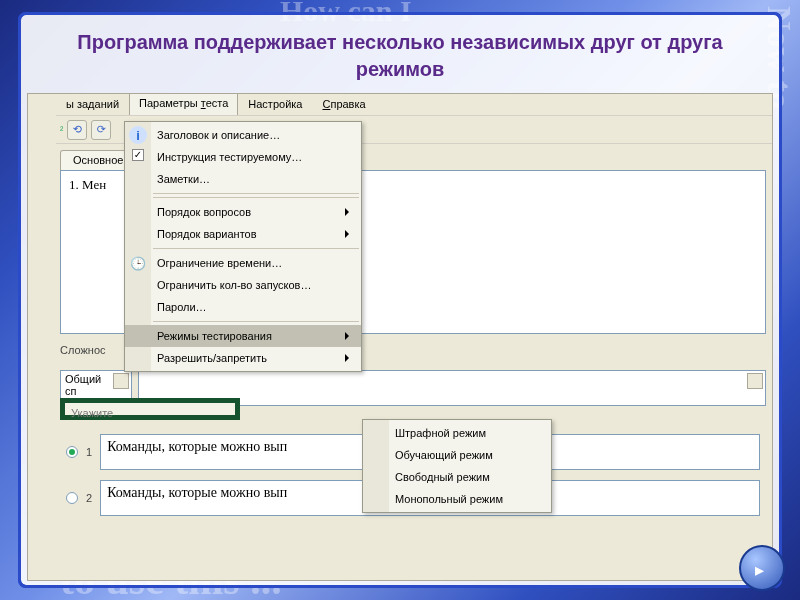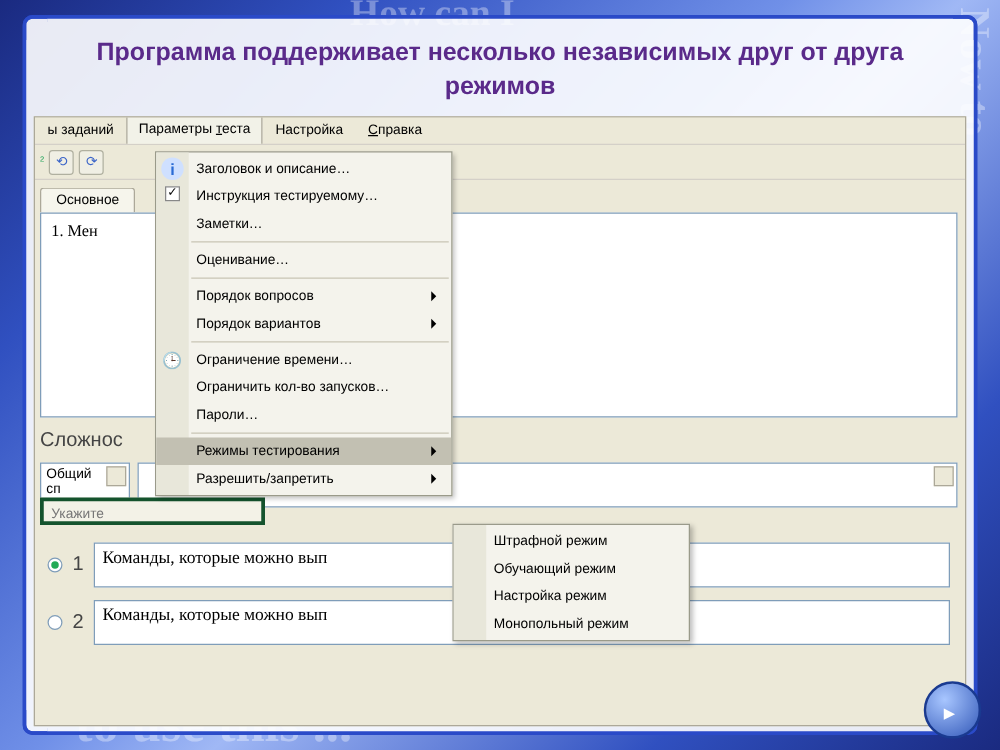--- a/index.html
+++ b/index.html
@@ -22,20 +22,21 @@
   .corner.bl { left:-3px; bottom:-3px; border-right:none; border-top:none; border-bottom-left-radius:8px;}
   .corner.br { right:-3px; bottom:-3px; border-left:none; border-top:none; border-bottom-right-radius:8px;}
   .slide-title {
     color:#5a2a8a; font-size:20px; font-weight:bold; text-align:center;
     padding:8px 20px 6px; line-height:1.35;
   }
   .app-window {
     position:relative; margin: 4px 0 0 0; width: 100%; height: 488px;
     background:#ece9d8; border:1px solid #aca899;
     overflow:hidden;
+    padding-left:28px;
   }
   .menubar {
     background:#ece9d8; border-bottom:1px solid #d4d0c8;
     display:flex; height:22px; font-size:11px; align-items:stretch;
   }
   .menubar .mi {
     padding:4px 10px; color:#000; cursor:default;
   }
   .menubar .mi.active {
     background:#f2f2e8; border:1px solid #aca899; border-bottom:none; margin-top:-1px; padding:3px 9px 4px;
@@ -56,35 +57,35 @@
   .panel-white {
     position:absolute; left:4px; top:26px; right:6px; height:164px;
     background:#fff; border:1px solid #7f9db9;
   }
   .panel-white .row1 {
     padding:6px 8px; font-size:13px; font-family:'Times New Roman',serif;
   }
   .form-lower {
     position:absolute; left:4px; top:200px; right:6px; height:240px;
   }
-  .lbl { font-size:16px; color:#444; }
+  .lbl { font-size:11px; color:#444; }
   .line { position:absolute; display:flex; align-items:center; gap:6px; }
   .combo {
     background:#fff; border:1px solid #7f9db9; height:36px; font-size:11px; padding:2px 18px 2px 4px;
     position:relative; min-width:70px;
   }
   .combo:after {
     content:""; position:absolute; right:2px; top:2px; width:14px; height:14px;
     background:#ece9d8; border:1px solid #aca899;
   }
   .combo .arr { position:absolute; right:5px; top:7px; border:4px solid transparent; border-top-color:#000; }
   .iconbtn { width:22px; height:20px; background:#ece9d8; border:1px solid #aca899; display:flex; align-items:center; justify-content:center; font-size:12px; }
   .hint-row {
     position:absolute; left:0; top:54px; height:22px; width:180px;
-    background:#f3f2e7; border:3px solid #14532d; font-size:11px; color:#777; padding:4px 6px;
+    background:#f3f2e7; border:5px solid #14532d; font-size:11px; color:#777; padding:4px 6px;
   }
   .radio-row { position:absolute; display:flex; align-items:center; gap:8px; }
   .radio { width:12px; height:12px; border:1px solid #7f9db9; border-radius:50%; background:#fff; display:inline-flex; align-items:center; justify-content:center; }
   .radio.sel:after { content:""; width:6px; height:6px; background:#2a5; border-radius:50%; }
   .field-white {
     background:#fff; border:1px solid #7f9db9; padding:4px 6px; font-size:14px;
     font-family:'Times New Roman',serif; flex:1;
   }
   
   .menu {
@@ -214,23 +215,20 @@
       <span>Заголовок и описание…</span>
     </div>
     <div class="item">
       <span class="chk">✓</span>
       <span>Инструкция тестируемому…</span>
     </div>
     <div class="item">
       <span>Заметки…</span>
     </div>
     <div class="item sep"></div>
-    <div class="item">
-      <span>Оценивание…</span>
-    </div>
     <div class="item sep"></div>
     <div class="item">
       <span>Порядок вопросов</span>
       <span class="arr-r"></span>
     </div>
     <div class="item">
       <span>Порядок вариантов</span>
       <span class="arr-r"></span>
     </div>
     <div class="item sep"></div>
@@ -257,21 +255,21 @@
 
   <div class="menu" id="menu-sub">
     <div class="gutter"></div>
     <div class="item">
       <span>Штрафной режим</span>
     </div>
     <div class="item">
       <span>Обучающий режим</span>
     </div>
     <div class="item">
-      <span>Настройка режим</span>
+      <span>Свободный режим</span>
     </div>
     <div class="item">
       <span>Монопольный режим</span>
     </div>
   </div>
 
   <div class="round-btn">
     <span style="position:absolute;left:14px;top:12px;color:#fff;font-size:18px;">▸</span>
   </div>
 </div>

